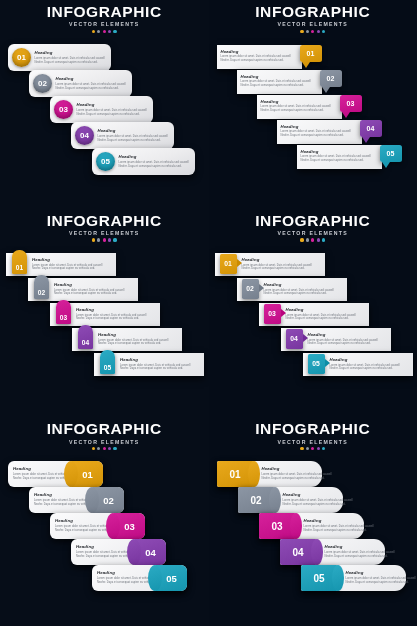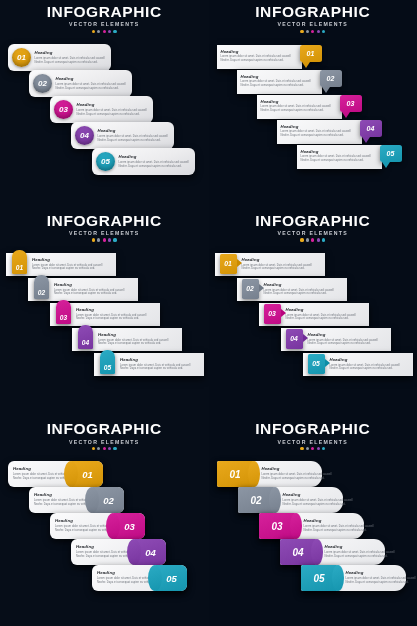--- a/index.html
+++ b/index.html
@@ -23,21 +23,21 @@
               color:#c9ccd2; margin-top:1px; }
   .dots { margin-top:2.5px; display:flex; justify-content:center; gap:2.2px; }
   .dots i { width:3.2px; height:3.2px; border-radius:50%; display:block; }
 
   
   .heading { font-size:4.3px; font-weight:bold; font-style:italic;
              color:#23262b; letter-spacing:.15px; }
   .body { margin-top:1.4px; }
   .body span { display:block; font-size:2.7px; color:#6e737b;
                line-height:1.45; letter-spacing:.05px; white-space:nowrap; }
-  .num { font-weight:bold; font-style:italic; color:#fff; }
+  .num { font-weight:bold; color:#fff; }
 
   
   .p1 .row { position:absolute; width:103px; height:27px; border-radius:6px;
              background:linear-gradient(160deg,#fbfbfc 0%,#ececee 55%,#d9dade 100%);
              box-shadow:0 3px 7px rgba(0,0,0,.65);
              display:flex; align-items:center; padding-left:4px; }
   .p1 .circ { width:19px; height:19px; border-radius:50%; flex:0 0 auto;
               display:flex; align-items:center; justify-content:center;
               font-size:8px; box-shadow:inset 0 -2px 4px rgba(0,0,0,.28),
                                       0 1px 3px rgba(0,0,0,.4); }

